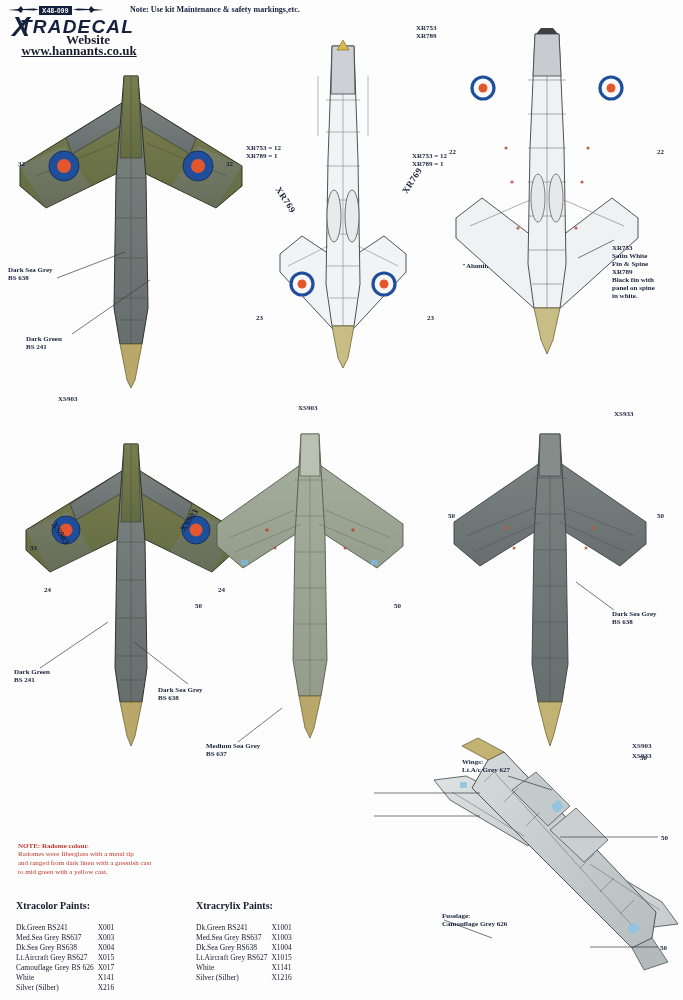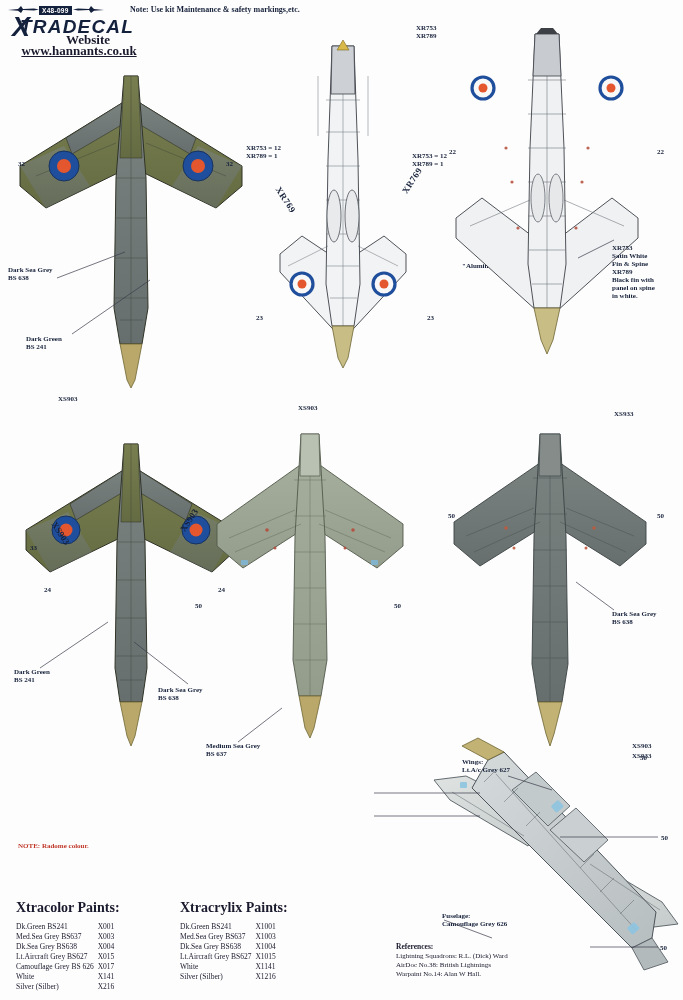--- a/index.html
+++ b/index.html
@@ -28,21 +28,21 @@
   .site{position:absolute;left:18px;top:32px;width:140px;text-align:center;
         font-weight:bold;font-size:13px;}
   .url{position:absolute;left:4px;top:43px;width:150px;text-align:center;
         font-weight:bold;font-size:13px;text-decoration:underline;}
 
   
   .plane{position:absolute;}
   svg{display:block;overflow:visible;}
 
   .note-box{position:absolute;}
-  .paints h4{margin:0 0 6px 0;font-size:14px;}
+  .paints h4{margin:0 0 12px 0;font-size:10px;}
   .paints table{border-collapse:collapse;font-size:7.5px;}
   .paints td{padding:0 4px 1px 0;white-space:nowrap;}
   .refs{font-size:7px;line-height:1.3;}
   .refs .hd{font-weight:bold;font-size:7.5px;}
 </style>
 </head>
 <body>
 
 <div class="sheet">
 
@@ -413,20 +413,23 @@
       <line x1="0" y1="2" x2="44" y2="16" stroke="#3b3b4a" stroke-width=".7"></line>
     </svg>
 
   <svg style="position:absolute;left:374px;top:790px;" width="110" height="30">
     <line x1="0" y1="3" x2="106" y2="3" stroke="#3b3b4a" stroke-width=".7"></line>
     <line x1="0" y1="26" x2="106" y2="26" stroke="#3b3b4a" stroke-width=".7"></line>
   </svg>
 
   <div class="note-box" style="left:18px;top:806px;width:210px;margin-top:36px;">
     <div class="t sm b red" style="position:static;">NOTE: Radome colour.</div>
+    <div class="t sm red" style="position:static;line-height:1.25;">Radomes were fiberglass with a metal tip
+and ranged from dark linen with a greenish cast
+to mid green with a yellow cast.</div>
   </div>
 
   <div class="paints" style="position:absolute;left:16px;top:900px;">
     <h4>Xtracolor Paints:</h4>
     <table>
       <tbody id="xtracolor-body">
           <tr>
             <td>Dk.Green BS241</td>
             <td>X001</td>
           </tr>
@@ -451,21 +454,21 @@
             <td>X141</td>
           </tr>
           <tr>
             <td>Silver (Silber)</td>
             <td>X216</td>
           </tr>
         </tbody>
     </table>
   </div>
 
-  <div class="paints" style="position:absolute;left:180px;top:900px;">
+  <div class="paints" style="position:absolute;left:196px;top:900px;">
     <h4>Xtracrylix Paints:</h4>
     <table>
       <tbody id="xtracrylix-body">
           <tr>
             <td>Dk.Green BS241</td>
             <td>X1001</td>
           </tr>
           <tr>
             <td>Med.Sea Grey BS637</td>
             <td>X1003</td>
@@ -483,22 +486,14 @@
             <td>X1141</td>
           </tr>
           <tr>
             <td>Silver (Silber)</td>
             <td>X1216</td>
           </tr>
         </tbody>
     </table>
   </div>
 
-  <div class="refs" style="position:absolute;left:396px;top:942px;width:200px;">
-    <div class="hd">References:</div>
-    <div id="refs-lines">
-        <div>Lightning Squadrons: R.L. (Dick) Ward</div>
-        <div>AirDoc No.38: British Lightnings</div>
-        <div>Warpaint No.14: Alan W Hall.</div>
-      </div>
-  </div>
 
 </div>
 
 </body></html>

